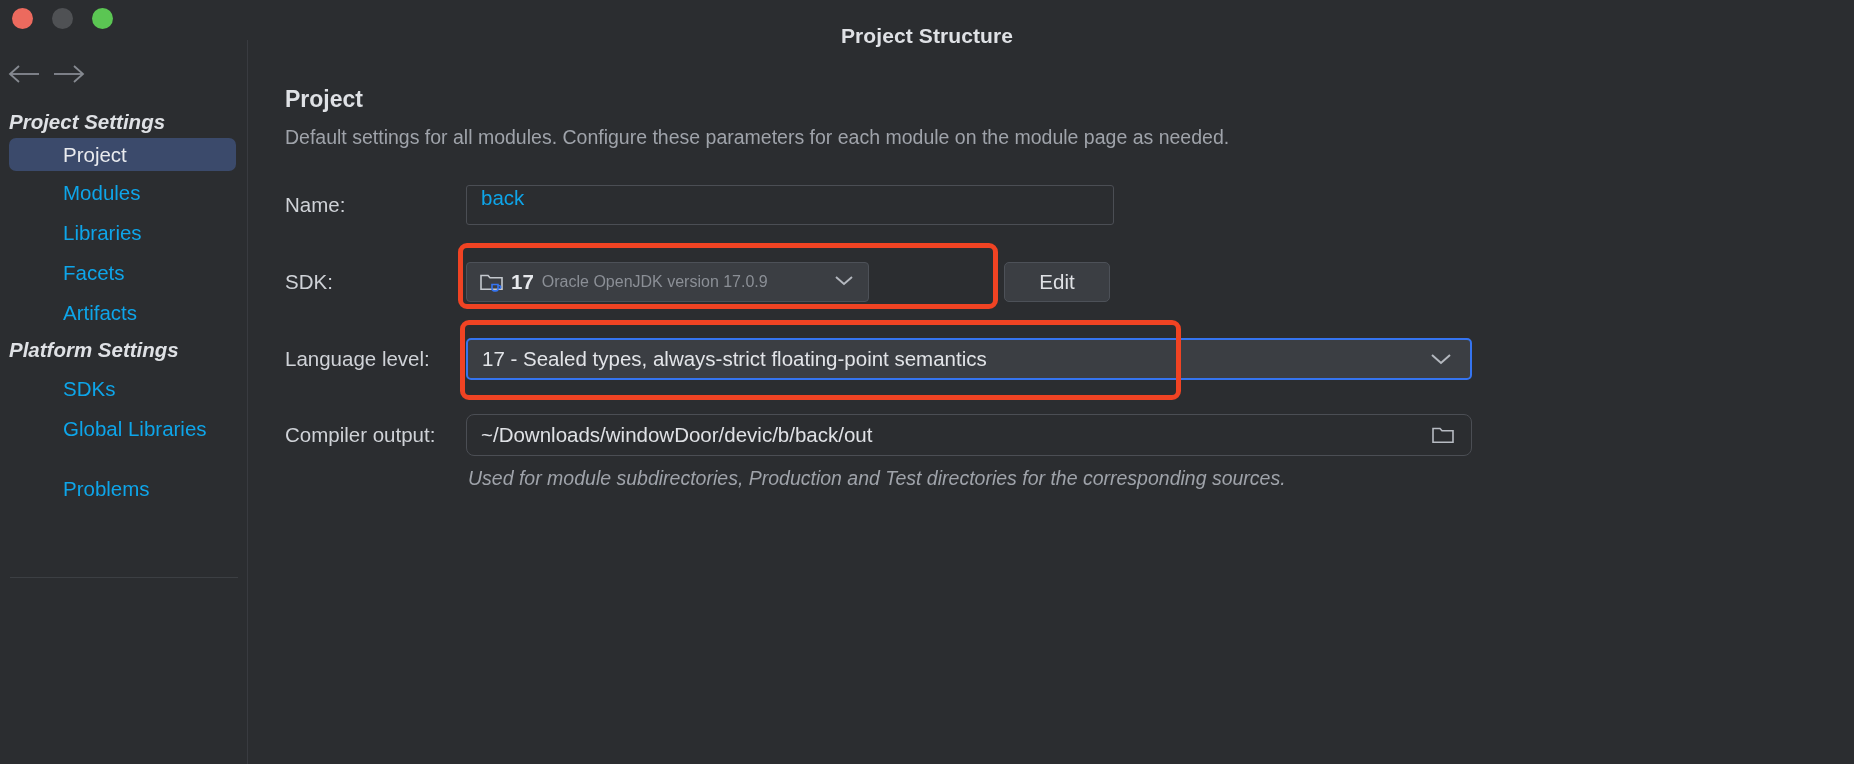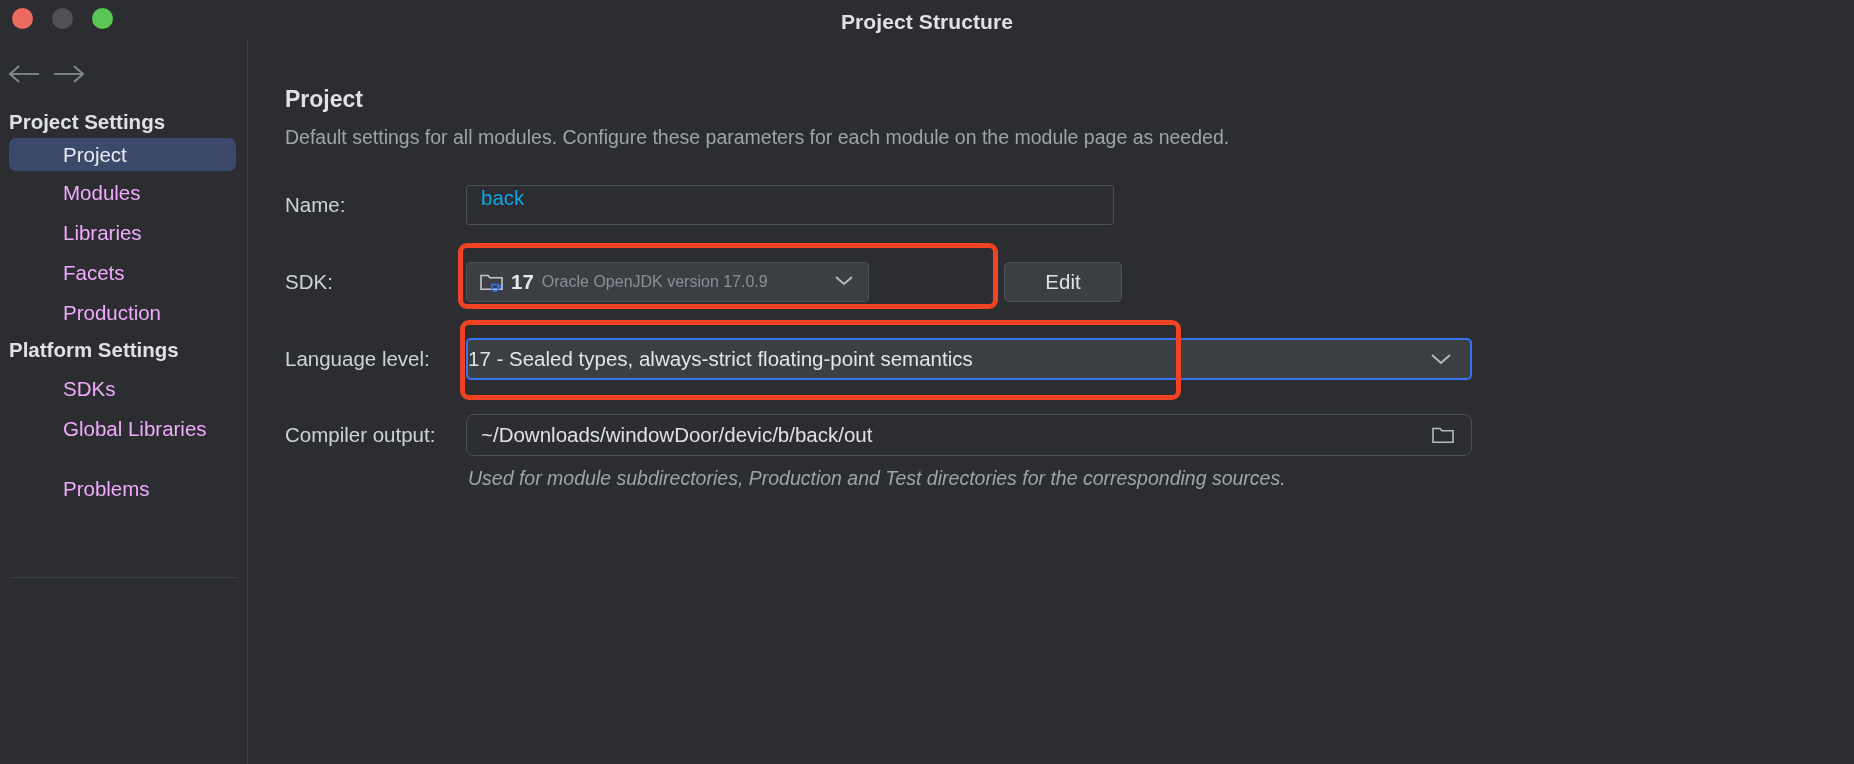--- a/index.html
+++ b/index.html
@@ -16,21 +16,21 @@
   .titlebar {
     position: absolute; left: 0; top: 0; width: 1854px; height: 40px;
     background: #2b2d30;
   }
   .traffic { position: absolute; top: 8px; display: flex; gap: 19px; left: 12px; }
   .light { width: 21px; height: 21px; border-radius: 50%; }
   .light.red { background: #ec6a5e; }
   .light.gray { background: #4f5154; }
   .light.green { background: #5bc653; }
   .window-title {
-    position: absolute; left: 0; top: 2px; width: 1854px; height: 40px;
+    position: absolute; left: 0; top: 16px; width: 1854px; height: 40px;
     line-height: 40px; text-align: center;
     color: #dfe1e5; font-size: 21px; font-weight: bold;
     letter-spacing: 0.1px;
   }
 
   
   .sidebar {
     position: absolute; left: 0; top: 40px; width: 248px; height: 724px;
     background: #2b2d30;
     border-right: 1px solid #393b40;
@@ -42,27 +42,28 @@
     display: flex; align-items: center; justify-content: center;
   }
   .navarrow svg { display: block; }
   .navarrow.back { left: 5px; top: 0; }
   .navarrow.fwd  { left: 48px; top: 0; }
 
   .nav-group-title {
     position: absolute; left: 9px; width: 230px;
     color: #dfe1e5; font-size: 20.5px; font-weight: bold;
     white-space: nowrap;
+    font-style: italic;
   }
   .nav-item {
     position: absolute; left: 9px; width: 227px; height: 33px;
     border-radius: 7px;
     display: flex; align-items: center;
     padding-left: 54px;
-    color: #f0abfc; font-size: 20.5px;
+    color: #0ea5e9; font-size: 20.5px;
     white-space: nowrap;
   }
   .nav-item.selected { background: #3b4a6b; color: #e9ebef; }
   .nav-sep {
     position: absolute; left: 10px; top: 537px; width: 228px; height: 1px;
     background: #3c3f43;
   }
 
   
   .main { position: absolute; left: 249px; top: 40px; width: 1605px; height: 724px; }
@@ -106,33 +107,34 @@
     position: absolute; right: 14px; top: 50%; transform: translateY(-50%);
     color: #b4b8bf;
   }
   .sdk-combo { left: 217px; top: 222px; width: 403px; height: 40px; }
   .sdk-icon { width: 26px; height: 24px; position: relative; margin-right: 6px; flex: 0 0 auto; }
   .sdk-ver { color: #e6e8ec; font-size: 20.5px; font-weight: bold; margin-right: 8px; }
   .sdk-name { color: #8b8f96; font-size: 16px; white-space: nowrap; }
 
   
   .btn {
-    position: absolute; left: 755px; top: 222px; width: 118px; height: 40px;
+    position: absolute; left: 755px; top: 222px; width: 106px; height: 40px;
     background: #3b3e43; border: 1px solid #4d5158; border-radius: 5px;
     color: #dfe1e5; font-size: 20.5px;
     display: flex; align-items: center; justify-content: center;
   }
 
   
   .lang-combo {
     position: absolute; left: 217px; top: 298px; width: 1006px; height: 42px;
     background: #3b3e43;
     border: 2px solid #3574f0;
     border-radius: 5px;
     display: flex; align-items: center;
+    padding-left: 14px;
     color: #e2e4e8; font-size: 20.5px;
     white-space: nowrap;
   }
   .lang-combo .chev { position: absolute; right: 18px; top: 50%; transform: translateY(-50%); color: #b4b8bf; }
 
   
   .out-field {
     position: absolute; left: 217px; top: 374px; width: 1006px; height: 42px;
     background: #2b2d30; border: 1px solid #4b4e54; border-radius: 8px;
     display: flex; align-items: center; padding-left: 14px;
@@ -195,21 +197,21 @@
     <div class="nav-item" style="top:136px">
       <span>Modules</span>
     </div>
     <div class="nav-item" style="top:176px">
       <span>Libraries</span>
     </div>
     <div class="nav-item" style="top:216px">
       <span>Facets</span>
     </div>
     <div class="nav-item" style="top:256px">
-      <span>Production</span>
+      <span>Artifacts</span>
     </div>
 
     <div class="nav-group-title" style="top:298px">Platform Settings</div>
 
     <div class="nav-item" style="top:332px">
       <span>SDKs</span>
     </div>
     <div class="nav-item" style="top:372px">
       <span>Global Libraries</span>
     </div>

